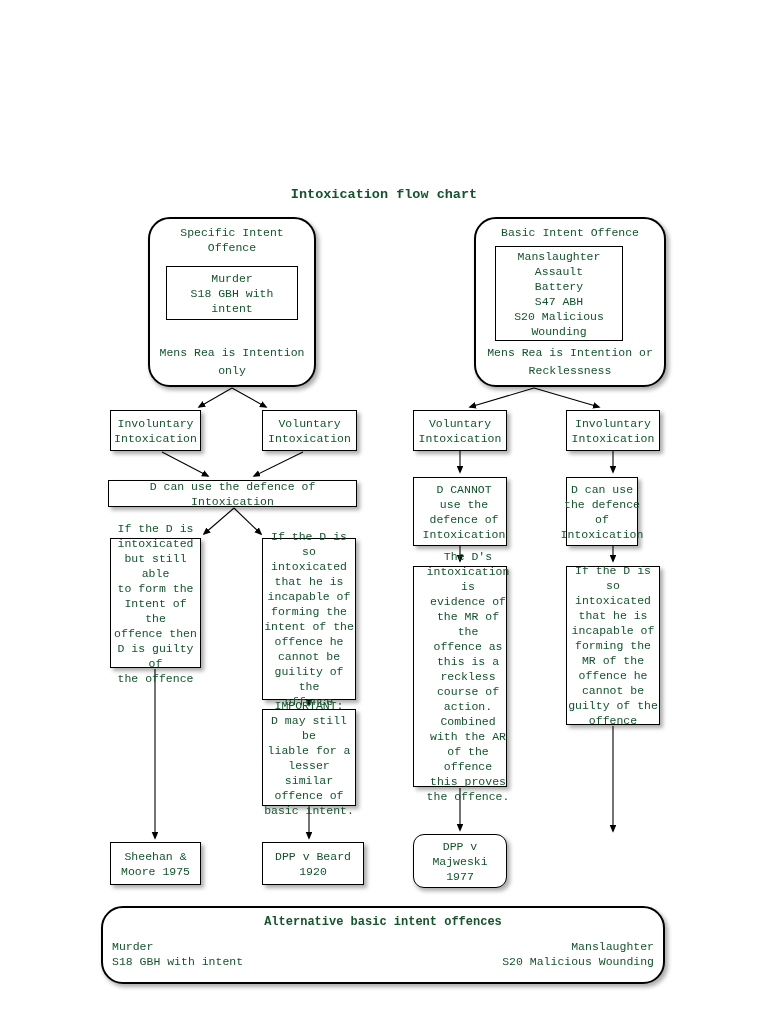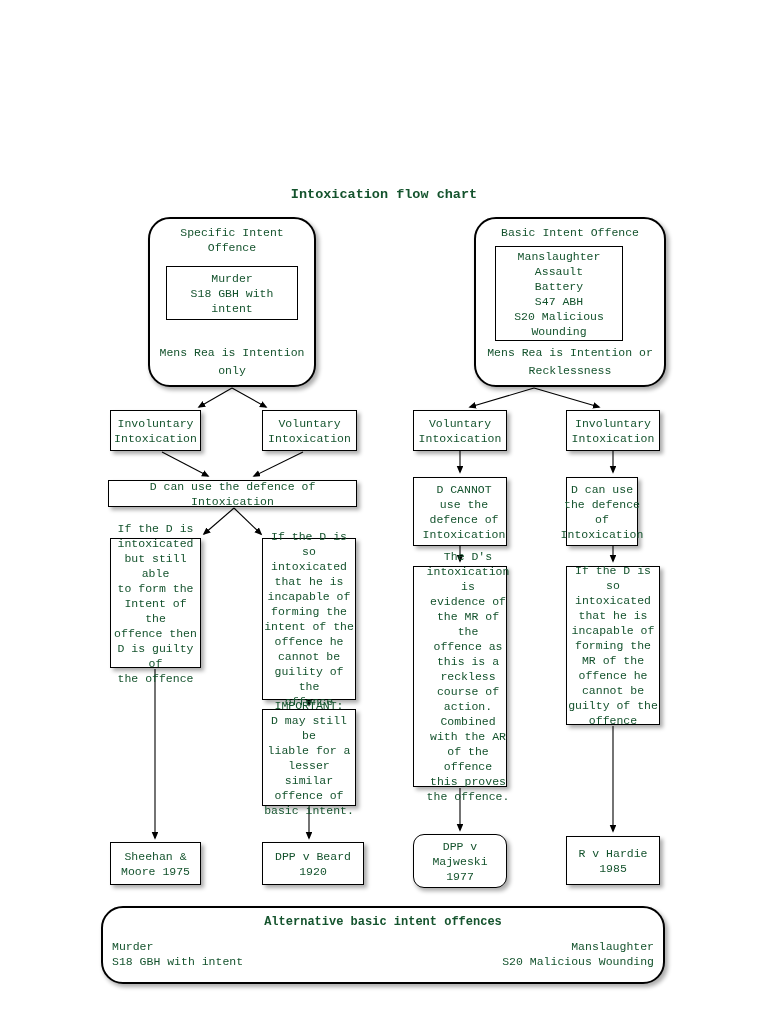--- a/index.html
+++ b/index.html
@@ -161,22 +161,20 @@
 guilty of the
 offence</div>
 
   <div class="box" style="left:110px;top:842px;width:91px;height:43px;">Sheehan &amp;
 Moore 1975</div>
   <div class="box" style="left:262px;top:842px;width:102px;height:43px;">DPP v Beard
 1920</div>
   <div class="box" style="left:413px;top:834px;width:94px;height:54px;border-radius:11px;">DPP v
 Majweski
 1977</div>
-  <div class="box" style="left:566px;top:836px;width:94px;height:49px;">R v Hardie
-1985</div>
 
   <div class="box big footerbox" style="left:101px;top:906px;width:564px;height:78px;">
     <div class="f-head">Alternative basic intent offences</div>
     <div class="f-left">Murder
 S18 GBH with intent</div>
     <div class="f-right">Manslaughter
 S20 Malicious Wounding</div>
   </div>
 
 </div>

